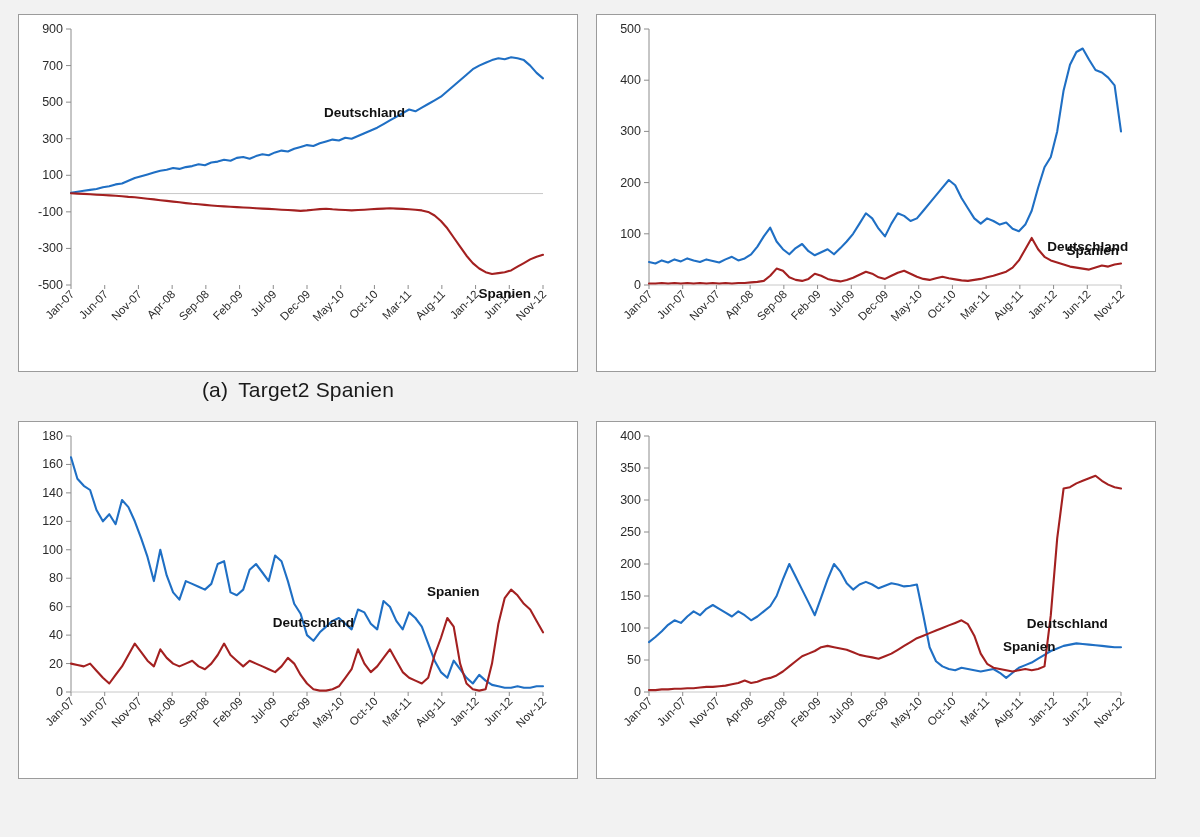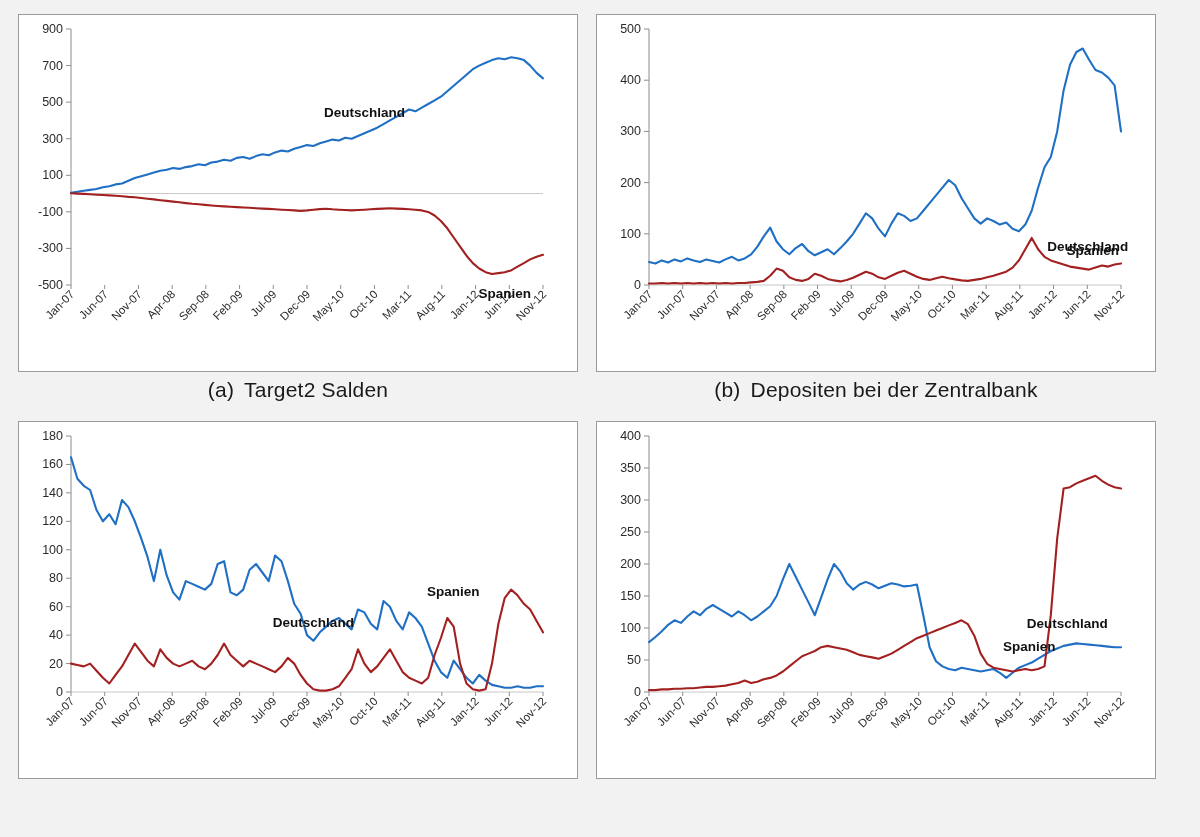--- a/index.html
+++ b/index.html
@@ -125,21 +125,21 @@
             <text x="0" y="0" class="tick-x" text-anchor="end" transform="translate(494.2857142857143,280) rotate(-45)">Jun-12</text>
             <line x1="524" y1="270" x2="524" y2="274" class="tickmark"></line>
             <text x="0" y="0" class="tick-x" text-anchor="end" transform="translate(528,280) rotate(-45)">Nov-12</text>
             <path d="M52.0,177.7 L58.4,176.7 L64.8,175.8 L71.1,174.9 L77.5,174.0 L83.9,172.2 L90.3,171.3 L96.6,169.4 L103.0,168.5 L109.4,165.8 L115.8,163.0 L122.2,161.2 L128.5,159.4 L134.9,157.5 L141.3,155.7 L147.7,154.8 L154.1,153.0 L160.4,153.9 L166.8,152.1 L173.2,151.1 L179.6,149.3 L185.9,150.2 L192.3,147.5 L198.7,146.6 L205.1,144.7 L211.5,145.7 L217.8,142.9 L224.2,142.0 L230.6,143.8 L237.0,141.1 L243.4,139.3 L249.7,140.2 L256.1,137.4 L262.5,135.6 L268.9,136.5 L275.2,133.8 L281.6,131.9 L288.0,130.1 L294.4,131.0 L300.8,128.3 L307.1,126.5 L313.5,124.6 L319.9,125.5 L326.3,122.8 L332.6,123.7 L339.0,121.0 L345.4,118.2 L351.8,115.5 L358.2,112.7 L364.5,109.1 L370.9,105.4 L377.3,101.8 L383.7,98.1 L390.1,94.5 L396.4,96.3 L402.8,92.6 L409.2,89.0 L415.6,85.3 L421.9,81.7 L428.3,76.2 L434.7,70.7 L441.1,65.2 L447.5,59.7 L453.8,54.2 L460.2,50.6 L466.6,47.8 L473.0,45.1 L479.4,43.3 L485.7,44.2 L492.1,42.3 L498.5,43.3 L504.9,45.1 L511.2,50.6 L517.6,57.9 L524.0,63.4" class="line-de"></path>
             <path d="M52.0,178.2 L58.4,178.6 L64.8,178.9 L71.1,179.3 L77.5,179.7 L83.9,180.0 L90.3,180.4 L96.6,180.8 L103.0,181.3 L109.4,181.9 L115.8,182.2 L122.2,183.0 L128.5,183.7 L134.9,184.4 L141.3,185.2 L147.7,185.9 L154.1,186.6 L160.4,187.3 L166.8,188.1 L173.2,188.8 L179.6,189.2 L185.9,189.9 L192.3,190.5 L198.7,191.0 L205.1,191.4 L211.5,191.7 L217.8,192.1 L224.2,192.5 L230.6,192.8 L237.0,193.2 L243.4,193.6 L249.7,193.9 L256.1,194.3 L262.5,194.7 L268.9,195.0 L275.2,195.4 L281.6,195.9 L288.0,195.4 L294.4,194.7 L300.8,194.1 L307.1,193.7 L313.5,194.3 L319.9,194.7 L326.3,195.0 L332.6,195.4 L339.0,195.0 L345.4,194.7 L351.8,194.3 L358.2,193.9 L364.5,193.6 L370.9,193.2 L377.3,193.6 L383.7,193.9 L390.1,194.3 L396.4,194.7 L402.8,195.4 L409.2,196.9 L415.6,200.5 L421.9,206.0 L428.3,213.3 L434.7,222.5 L441.1,231.6 L447.5,240.7 L453.8,248.1 L460.2,253.5 L466.6,257.2 L473.0,259.0 L479.4,258.1 L485.7,257.2 L492.1,255.4 L498.5,251.7 L504.9,248.1 L511.2,244.4 L517.6,241.7 L524.0,239.8" class="line-es"></path>
             <text x="345.4054054054054" y="102.22857142857143" class="series-label" text-anchor="middle">Deutschland</text>
             <text x="485.72972972972974" y="283.2" class="series-label" text-anchor="middle">Spanien</text>
           </svg>
       </div>
       <div class="caption">
-        <span class="lbl">(a)</span><span>Target2 Salden</span>
+        <span class="lbl">(a)</span><span>Target2 Spanien</span>
       </div>
     </div>
 
     <div class="panel">
       <div class="plotbox">
         <svg id="svg-b" width="540" height="356">
             <line x1="52" y1="14" x2="52" y2="270" class="axisline"></line>
             <line x1="47" y1="270" x2="52" y2="270" class="tickmark"></line>
             <text x="44" y="274" text-anchor="end" class="axis-text">0</text>
             <line x1="47" y1="218.8" x2="52" y2="218.8" class="tickmark"></line>
@@ -181,23 +181,20 @@
             <text x="0" y="0" class="tick-x" text-anchor="end" transform="translate(460.57142857142856,280) rotate(-45)">Jan-12</text>
             <line x1="490.2857142857143" y1="270" x2="490.2857142857143" y2="274" class="tickmark"></line>
             <text x="0" y="0" class="tick-x" text-anchor="end" transform="translate(494.2857142857143,280) rotate(-45)">Jun-12</text>
             <line x1="524" y1="270" x2="524" y2="274" class="tickmark"></line>
             <text x="0" y="0" class="tick-x" text-anchor="end" transform="translate(528,280) rotate(-45)">Nov-12</text>
             <path d="M52.0,247.0 L58.4,248.5 L64.8,245.4 L71.1,247.5 L77.5,244.4 L83.9,246.4 L90.3,243.4 L96.6,245.4 L103.0,247.0 L109.4,244.4 L115.8,245.9 L122.2,247.5 L128.5,244.4 L134.9,241.8 L141.3,245.4 L147.7,243.4 L154.1,239.3 L160.4,231.6 L166.8,221.4 L173.2,212.7 L179.6,226.5 L185.9,234.2 L192.3,239.3 L198.7,233.1 L205.1,229.0 L211.5,236.2 L217.8,240.3 L224.2,237.2 L230.6,234.2 L237.0,239.3 L243.4,233.1 L249.7,226.5 L256.1,218.8 L262.5,208.6 L268.9,198.3 L275.2,203.4 L281.6,213.7 L288.0,221.4 L294.4,208.6 L300.8,198.3 L307.1,200.9 L313.5,206.0 L319.9,203.4 L326.3,195.8 L332.6,188.1 L339.0,180.4 L345.4,172.7 L351.8,165.0 L358.2,170.2 L364.5,183.0 L370.9,193.2 L377.3,203.4 L383.7,208.6 L390.1,203.4 L396.4,206.0 L402.8,209.6 L409.2,207.5 L415.6,213.7 L421.9,216.2 L428.3,209.6 L434.7,195.8 L441.1,172.7 L447.5,152.2 L453.8,142.0 L460.2,116.4 L466.6,75.4 L473.0,49.8 L479.4,37.0 L485.7,33.5 L492.1,44.7 L498.5,55.0 L504.9,57.5 L511.2,62.6 L517.6,70.3 L524.0,116.4" class="line-de"></path>
             <path d="M52.0,268.5 L58.4,268.5 L64.8,268.0 L71.1,268.5 L77.5,268.0 L83.9,268.5 L90.3,268.0 L96.6,268.5 L103.0,268.0 L109.4,268.5 L115.8,268.0 L122.2,268.5 L128.5,268.0 L134.9,268.5 L141.3,268.0 L147.7,268.0 L154.1,267.4 L160.4,266.9 L166.8,265.9 L173.2,260.8 L179.6,253.6 L185.9,255.7 L192.3,262.3 L198.7,264.9 L205.1,265.9 L211.5,263.9 L217.8,258.7 L224.2,260.8 L230.6,263.9 L237.0,265.4 L243.4,266.4 L249.7,264.9 L256.1,262.8 L262.5,259.8 L268.9,256.7 L275.2,258.7 L281.6,262.3 L288.0,263.9 L294.4,260.8 L300.8,257.7 L307.1,255.7 L313.5,258.7 L319.9,261.8 L326.3,263.9 L332.6,264.9 L339.0,263.3 L345.4,261.8 L351.8,263.3 L358.2,264.4 L364.5,265.4 L370.9,265.9 L377.3,264.9 L383.7,263.9 L390.1,262.3 L396.4,260.8 L402.8,258.7 L409.2,256.7 L415.6,252.6 L421.9,245.4 L428.3,234.2 L434.7,222.9 L441.1,234.2 L447.5,241.8 L453.8,245.4 L460.2,247.5 L466.6,249.5 L473.0,251.6 L479.4,252.6 L485.7,253.6 L492.1,254.6 L498.5,252.6 L504.9,250.5 L511.2,251.6 L517.6,249.5 L524.0,248.5" class="line-es"></path>
             <text x="450.3243243243243" y="235.584" class="series-label" text-anchor="start">Deutschland</text>
             <text x="469.4594594594595" y="239.84" class="series-label" text-anchor="start">Spanien</text>
           </svg>
-      </div>
-      <div class="caption">
-        <span class="lbl">(b)</span><span>Depositen bei der Zentralbank</span>
       </div>
     </div>
 
     <div class="panel">
       <div class="plotbox">
         <svg id="svg-c" width="540" height="356">
             <line x1="52" y1="14" x2="52" y2="270" class="axisline"></line>
             <line x1="47" y1="270" x2="52" y2="270" class="tickmark"></line>
             <text x="44" y="274" text-anchor="end" class="axis-text">0</text>
             <line x1="47" y1="241.55555555555554" x2="52" y2="241.55555555555554" class="tickmark"></line>

